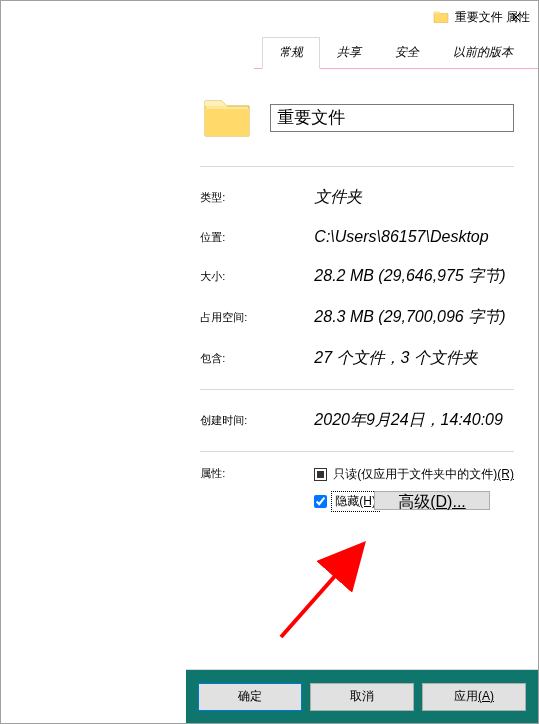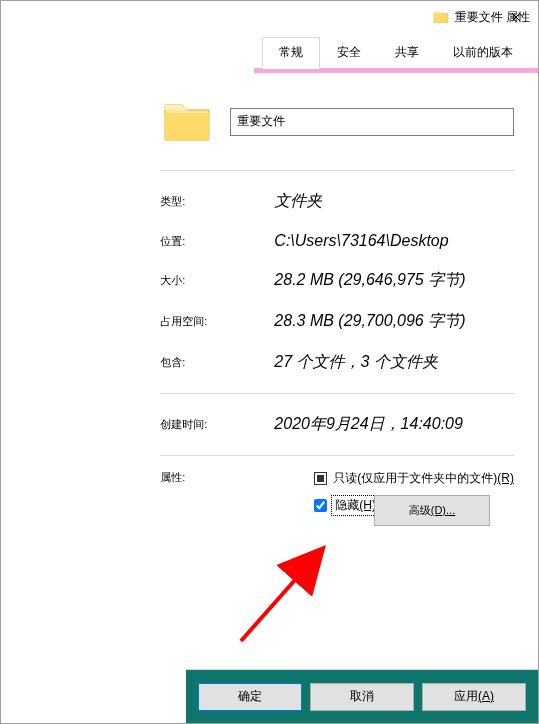--- a/index.html
+++ b/index.html
@@ -48,21 +48,22 @@
       display: flex;
       align-items: center;
       justify-content: center;
       font-size: 13px;
       cursor: pointer;
     }
     .tabs {
       display: flex;
       padding: 4px 8px 0 8px;
       position: relative;
-      border-bottom: 5px solid #f9a8d4;
+      border-bottom: 1px solid #f9a8d4;
+      font-style: italic;
     }
     .tab {
       padding: 6px 16px;
       font-size: 12px;
       border: 1px solid transparent;
       cursor: pointer;
       position: relative;
     }
     .tab.active {
       border: 1px solid #d9d9d9;
@@ -83,21 +84,21 @@
     }
     .folder-icon-big {
       width: 54px;
       height: 54px;
     }
     .name-input {
       flex: 1;
       height: 28px;
       border: 1px solid #7a7a7a;
       padding: 0 6px;
-      font-size: 12px;
+      font-size: 17px;
       font-family: inherit;
     }
     .divider {
       border: none;
       border-top: 1px solid #d9d9d9;
       margin: 14px 0;
     }
     .info-row {
       display: flex;
       align-items: center;
@@ -118,21 +119,20 @@
     }
     .checkbox-group {
       display: flex;
       flex-direction: column;
       gap: 10px;
     }
     .checkbox-row {
       display: flex;
       align-items: center;
       gap: 6px;
-      margin-left: 40px;
     }
     .readonly-box {
       width: 13px;
       height: 13px;
       border: 1px solid #333;
       display: inline-flex;
       align-items: center;
       justify-content: center;
     }
     .readonly-inner {
@@ -147,24 +147,24 @@
     }
     .hidden-label-focus {
       outline: 1px dotted #000;
       outline-offset: 1px;
       padding: 0 2px;
     }
     .advanced-btn {
       position: absolute;
       right: 24px;
       width: 116px;
-      height: 31px;
+      height: 19px;
       border: 1px solid #adadad;
       background: #e1e1e1;
-      font-size: 11px;
+      font-size: 16px;
       font-family: inherit;
       cursor: pointer;
     }
     .button-row {
       height: 54px;
       background: #0f766e;
       border-top: 1px solid #d9d9d9;
       display: flex;
       justify-content: flex-end;
       align-items: center;
@@ -206,22 +206,22 @@
     <span class="titlebar-title">重要文件 属性</span>
     <div class="close-btn">
       <svg width="10" height="10" viewBox="0 0 10 10">
           <path d="M1 1 L9 9 M9 1 L1 9" stroke="currentColor" stroke-width="1"></path>
         </svg>
     </div>
   </div>
 
   <div class="tabs">
     <div class="tab active">常规</div>
+    <div class="tab">共享</div>
     <div class="tab">安全</div>
-    <div class="tab">共享</div>
     <div class="tab">以前的版本</div>
   </div>
 
   <div class="content">
 
     <div class="folder-row">
       <span>
         <svg class="folder-icon-big" viewBox="0 0 54 54">
           <path d="M5 12 h17 l5 5 H49 v30 H5 z" fill="#ffe79a" stroke="#d8b13c" stroke-width="1"></path>
           <path d="M5 12 h17 l5 5 H5 z" fill="#fff0b8"></path>
@@ -233,21 +233,21 @@
 
     <hr class="divider">
 
     <div class="info-row">
       <span class="info-label">类型:</span>
       <span class="info-value">文件夹</span>
     </div>
 
     <div class="info-row">
       <span class="info-label">位置:</span>
-      <span class="info-value">C:\Users\73164\Desktop</span>
+      <span class="info-value">C:\Users\86157\Desktop</span>
     </div>
 
     <div class="info-row">
       <span class="info-label">大小:</span>
       <span class="info-value">28.2 MB (29,646,975 字节)</span>
     </div>
 
     <div class="info-row">
       <span class="info-label">占用空间:</span>
       <span class="info-value">28.3 MB (29,700,096 字节)</span>

